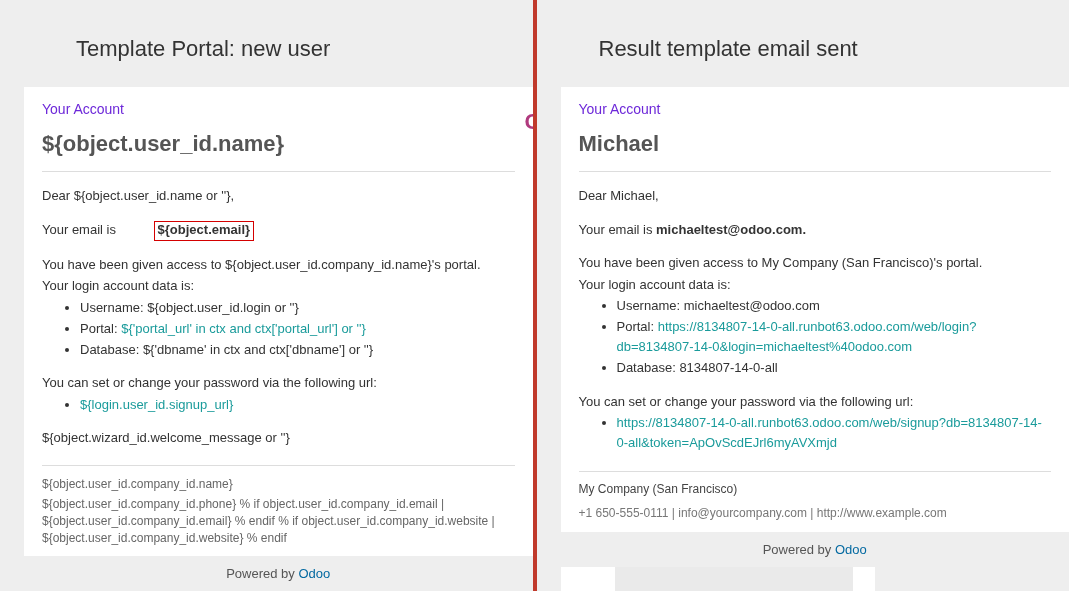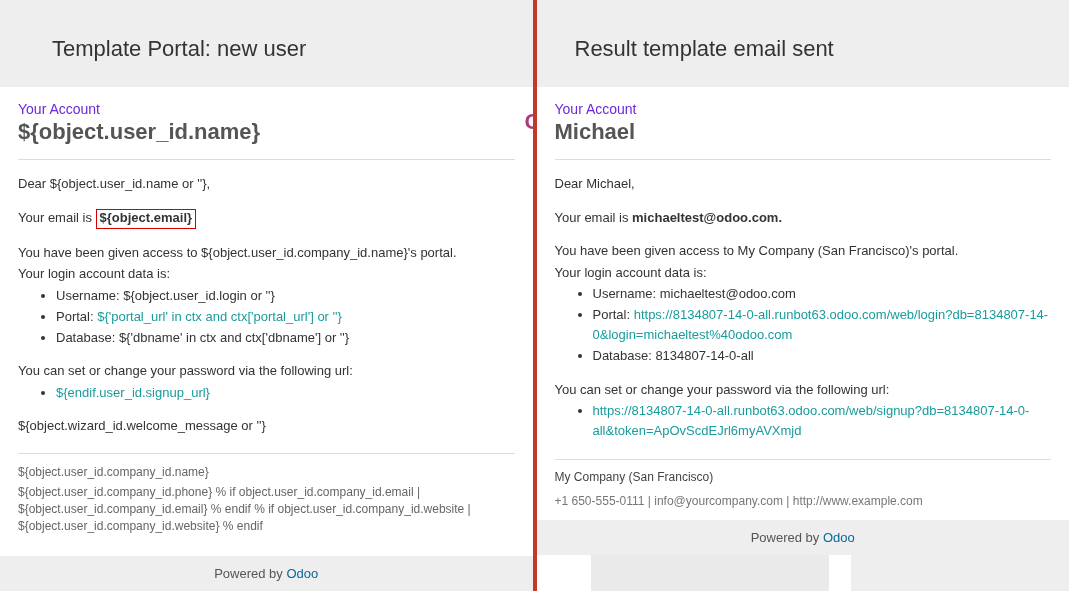--- a/index.html
+++ b/index.html
@@ -1,33 +1,33 @@
 <!DOCTYPE html>
 <html><head>
 <meta charset="utf-8">
 <style>
   * { box-sizing: border-box; margin: 0; padding: 0; }
   html, body { width: 1069px; height: 591px; font-family: Arial, Helvetica, sans-serif; background: #eeeeee; color: #333; font-size: 13px; }
   .wrap { display: flex; width: 100%; height: 100%; }
-  .pane { flex: 1; min-width: 0; display: flex; flex-direction: column; }
+  .pane { flex: 1; min-width: 0; display: flex; flex-direction: column; padding-left: 24px; }
   .divider { width: 4px; background: #c0392b; }
   .header { padding: 36px 0 0 52px; font-size: 22px; font-family: Verdana, Geneva, sans-serif; color: #333; }
   .header.right { padding-left: 38px; }
   .panel { background: #fff; margin-top: 25px; flex: 1; padding: 14px 18px 0 18px; overflow: hidden; position: relative; }
   .sub { color: #6d28d9; font-size: 14px; }
-  .title { font-size: 22px; font-weight: bold; color: #555; margin-top: 2px; }
+  .title { font-size: 22px; font-weight: bold; color: #555; margin-top: 14px; }
   hr.sep { border: none; border-top: 1px solid #ddd; margin: 14px 0; }
   hr.sep2 { border: none; border-top: 1px solid #ddd; margin: 18px 0 10px 0; }
   .body p { line-height: 1.5; margin-bottom: 2px; }
   .gap { height: 12px; }
   ul.bul { list-style: disc; padding-left: 38px; line-height: 1.55; }
   ul.bul li { margin: 1px 0; }
   .link { color: #1a9b9b; }
   a.link { text-decoration: none; }
-  .redbox { border: 1.5px solid #d40000; padding: 0 3px 2px 3px; display: inline-block; line-height: 1.25; font-weight: bold; }
+  .redbox { border: 1.5px solid #d40000; padding: 0 3px 2px 3px; display: inline-block; line-height: 1.25; font-weight: bold; margin-left: 34px; }
   .footer-band { background: #eeeeee; color: #555; font-size: 13px; text-align: center; padding: 10px 0; position: absolute; left: 0; right: 0; bottom: 0; }
   .odoo { color: #0369a1; }
   .right-footer-band { background: #eeeeee; color: #555; font-size: 13px; text-align: center; padding: 10px 0; margin: 12px -18px 0 -18px; }
   .co { color: #444; font-size: 12px; }
   .co-line { color: #777; font-size: 12px; margin-top: 10px; }
   .tplfoot { color: #666; font-size: 12px; line-height: 1.45; margin-top: 2px; }
   .bold { font-weight: bold; margin-top: 36px; }
   .cropmark { position: absolute; right: 0; top: 22px; color: #b03a7e; font-size: 22px; font-weight: bold; overflow: hidden; width: 8px; }
   .bottom-slabs { display:flex; margin: 0 -18px 0 -18px; }
   .slab { height: 50px; }
@@ -65,21 +65,21 @@
           <li>
             <span>Portal: </span><span class="link">${'portal_url' in ctx and ctx['portal_url'] or ''}</span>
           </li>
           <li>
             <span>Database: </span><span>${'dbname' in ctx and ctx['dbname'] or ''}</span>
           </li>
         </ul>
         <div class="gap"></div>
         <p>You can set or change your password via the following url:</p>
         <ul class="bul">
-          <li><span class="link">${endif.user_id.signup_url}</span></li>
+          <li><span class="link">${login.user_id.signup_url}</span></li>
         </ul>
         <div class="gap"></div>
         <p>${object.wizard_id.welcome_message or ''}</p>
       </div>
       <hr class="sep2">
       <div class="tplfoot">${object.user_id.company_id.name}</div>
       <div class="tplfoot">${object.user_id.company_id.phone} % if object.user_id.company_id.email | ${object.user_id.company_id.email} % endif % if object.user_id.company_id.website | ${object.user_id.company_id.website} % endif</div>
       <div class="footer-band">
         <span>Powered by </span><span class="odoo">Odoo</span>
       </div>

